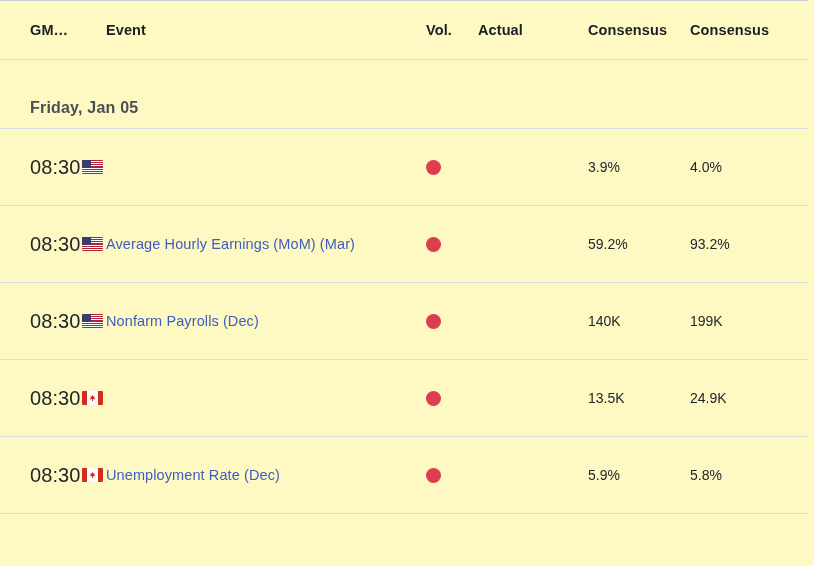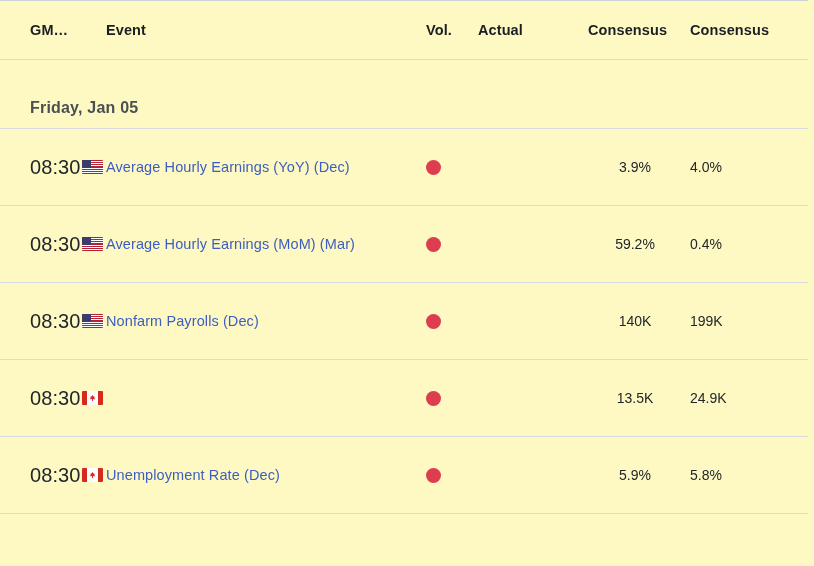--- a/index.html
+++ b/index.html
@@ -117,21 +117,21 @@
   }
   .row .actual {
     grid-column: 6;
     font-size: 14px;
     color: #21262b;
   }
   .row .consensus {
     grid-column: 7;
     font-size: 14px;
     color: #21262b;
-    text-align: center;
+    text-align: left;
     padding-right: 6px;
     white-space: nowrap;
   }
   .row .previous {
     grid-column: 8;
     font-size: 14px;
     color: #21262b;
     padding-left: 2px;
     white-space: nowrap;
   }
@@ -213,40 +213,39 @@
   <div class="date-row">
     <div class="date-label">Friday, Jan 05</div>
   </div>
 
   <div class="divider"></div>
 
   <div id="rows-host">
   <div class="grid row">
     <div class="time">08:30</div>
     <div class="flag" title="United States"><span class="flag-img flag-us"></span></div>
-    <div class="event">Average Hourly Earnings (YoY) (Dec)</div>
     <div class="vol">
       <span class="dot" style="background: rgb(220, 61, 79);"></span>
     </div>
     <div class="actual"></div>
     <div class="consensus">3.9%</div>
     <div class="previous">4.0%</div>
   </div>
   <div class="divider"></div>
 
   <div class="grid row">
     <div class="time">08:30</div>
     <div class="flag" title="United States"><span class="flag-img flag-us"></span></div>
     <div class="event">Average Hourly Earnings (MoM) (Mar)</div>
     <div class="vol">
       <span class="dot" style="background: rgb(220, 61, 79);"></span>
     </div>
     <div class="actual"></div>
     <div class="consensus">59.2%</div>
-    <div class="previous">0.4%</div>
+    <div class="previous">93.2%</div>
   </div>
   <div class="divider"></div>
 
   <div class="grid row">
     <div class="time">08:30</div>
     <div class="flag" title="United States"><span class="flag-img flag-us"></span></div>
     <div class="event">Nonfarm Payrolls (Dec)</div>
     <div class="vol">
       <span class="dot" style="background: rgb(220, 61, 79);"></span>
     </div>

